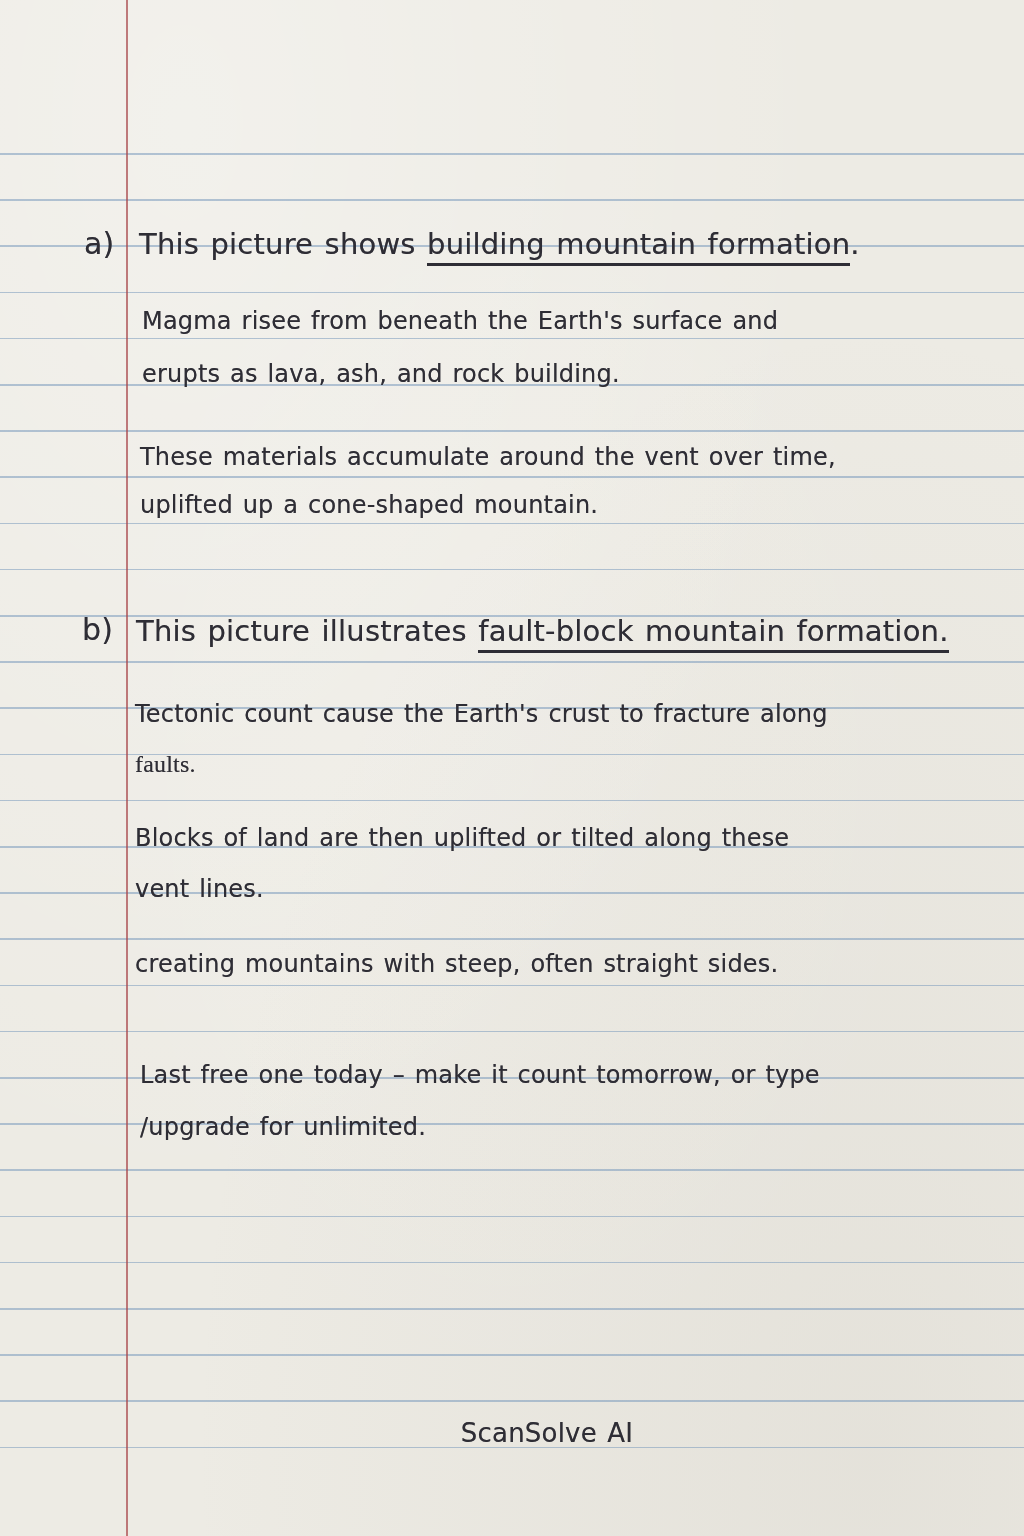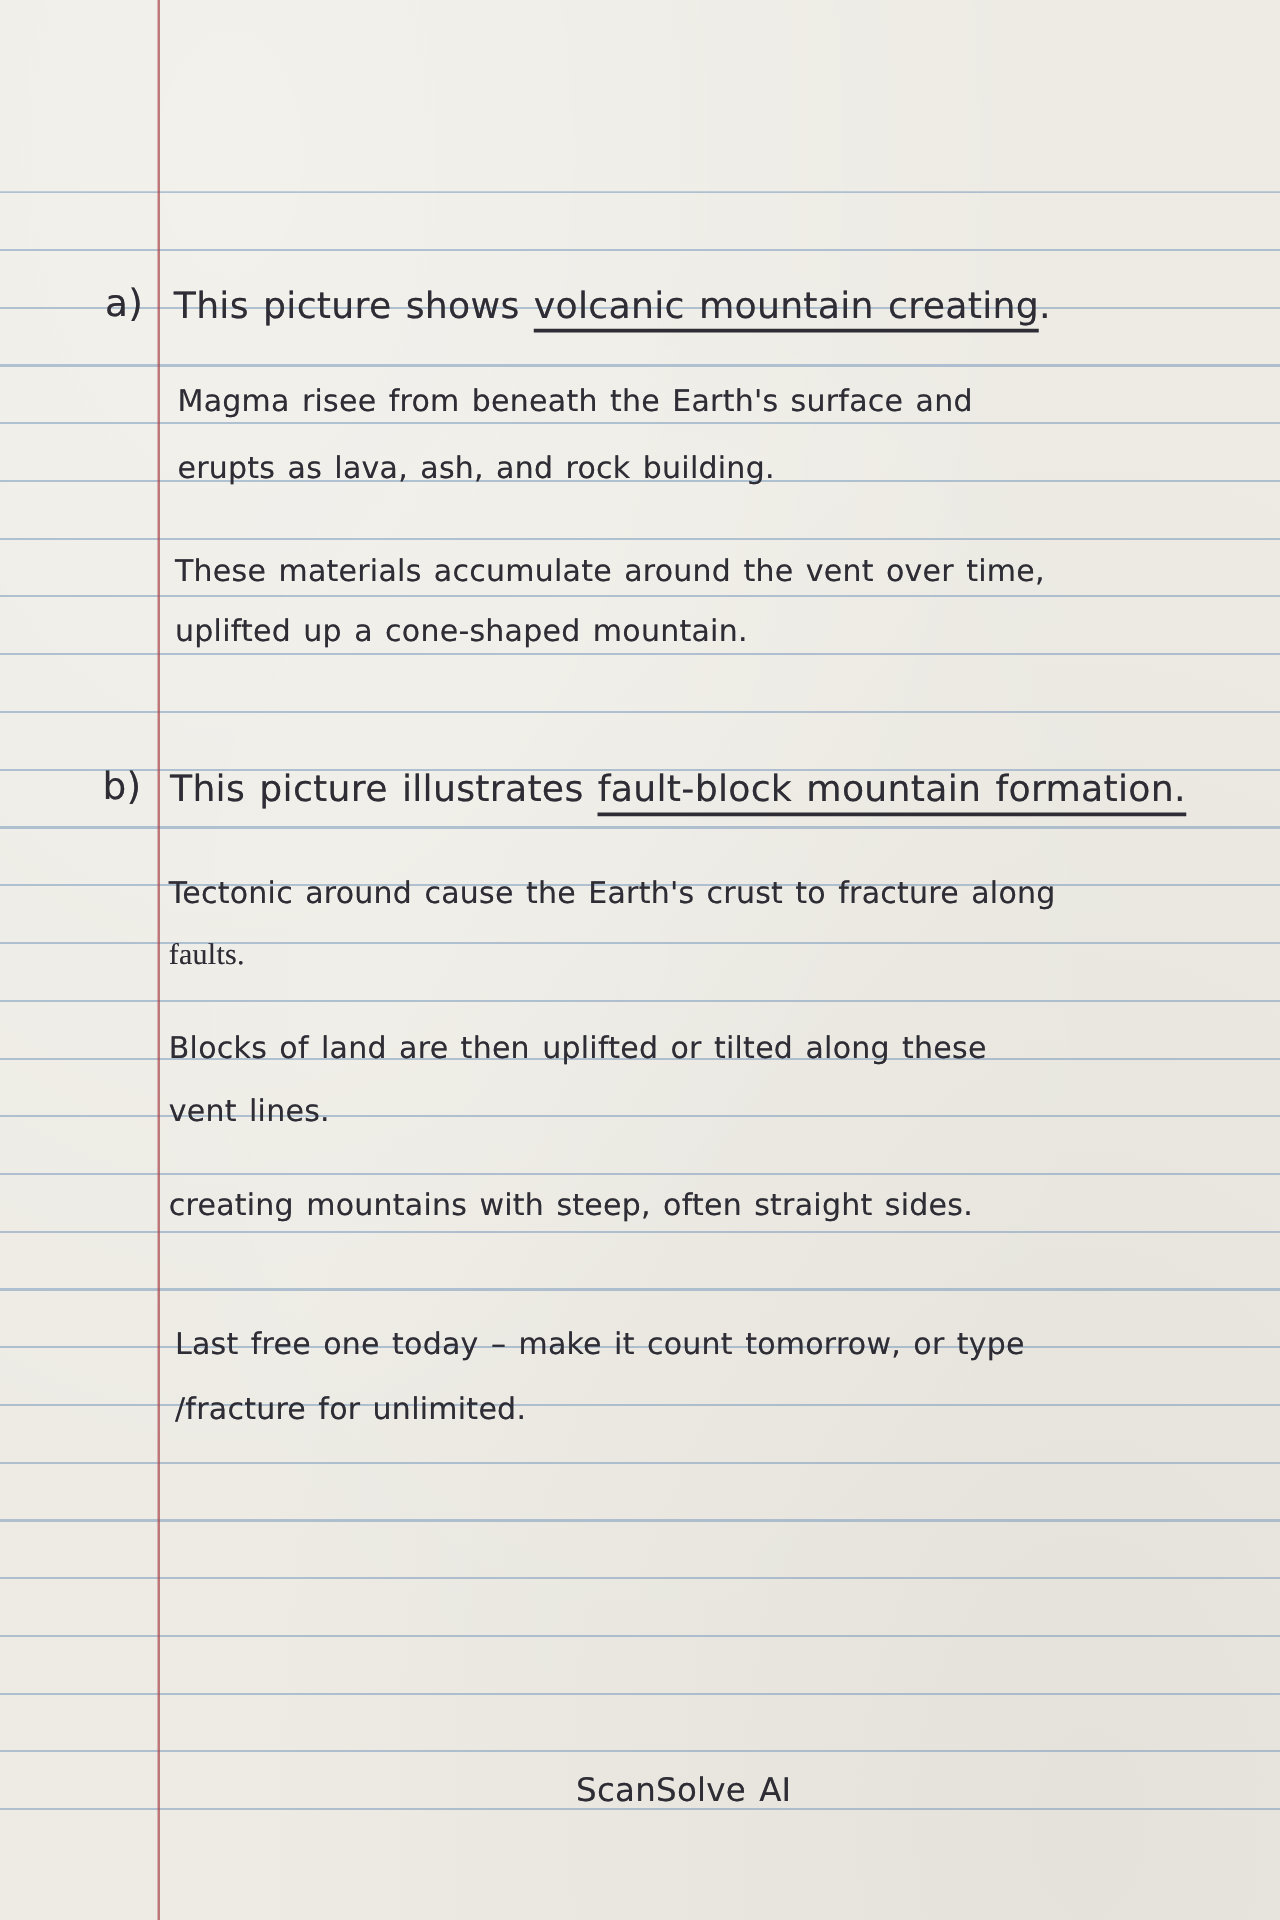--- a/index.html
+++ b/index.html
@@ -70,39 +70,39 @@
 </style>
 </head>
 <body>
 
 <div class="page">
   <div class="ruling"></div>
   <div class="margin-line"></div>
 
   <div class="hw label" style="left:84px; top:224px;">a)</div>
   <div class="hw heading" style="left:139px; top:226px;">
-    <span>This picture shows </span><span class="u">volcanic mountain creating</span><span>.</span>
+    <span>This picture shows </span><span class="u">building mountain formation</span><span>.</span>
   </div>
 
   <div class="hw" style="left:142px; top:306px;">Magma risee from beneath the Earth's surface and</div>
   <div class="hw" style="left:142px; top:359px;">erupts as lava, ash, and rock building.</div>
 
   <div class="hw" style="left:140px; top:442px;">These materials accumulate around the vent over time,</div>
   <div class="hw" style="left:140px; top:490px;">uplifted up a cone-shaped mountain.</div>
 
   <div class="hw label" style="left:82px; top:610px;">b)</div>
   <div class="hw heading" style="left:136px; top:613px;">
     <span>This picture illustrates </span><span class="u">fault-block mountain formation.</span><span></span>
   </div>
 
-  <div class="hw" style="left:135px; top:699px;">Tectonic around cause the Earth's crust to fracture along</div>
+  <div class="hw" style="left:135px; top:699px;">Tectonic count cause the Earth's crust to fracture along</div>
   <div class="hw" style="left:135px; top:749px;font-family:Liberation Serif, serif;">faults.</div>
 
   <div class="hw" style="left:135px; top:823px;">Blocks of land are then uplifted or tilted along these</div>
   <div class="hw" style="left:135px; top:874px;">vent lines.</div>
 
   <div class="hw" style="left:135px; top:949px;">creating mountains with steep, often straight sides.</div>
 
   <div class="hw" style="left:140px; top:1060px;">Last free one today – make it count tomorrow, or type</div>
-  <div class="hw" style="left:140px; top:1112px;">/fracture for unlimited.</div>
+  <div class="hw" style="left:140px; top:1112px;">/upgrade for unlimited.</div>
 
   <div class="hw brand" style="top:1417px;">ScanSolve AI</div>
 </div>
 
 </body></html>

